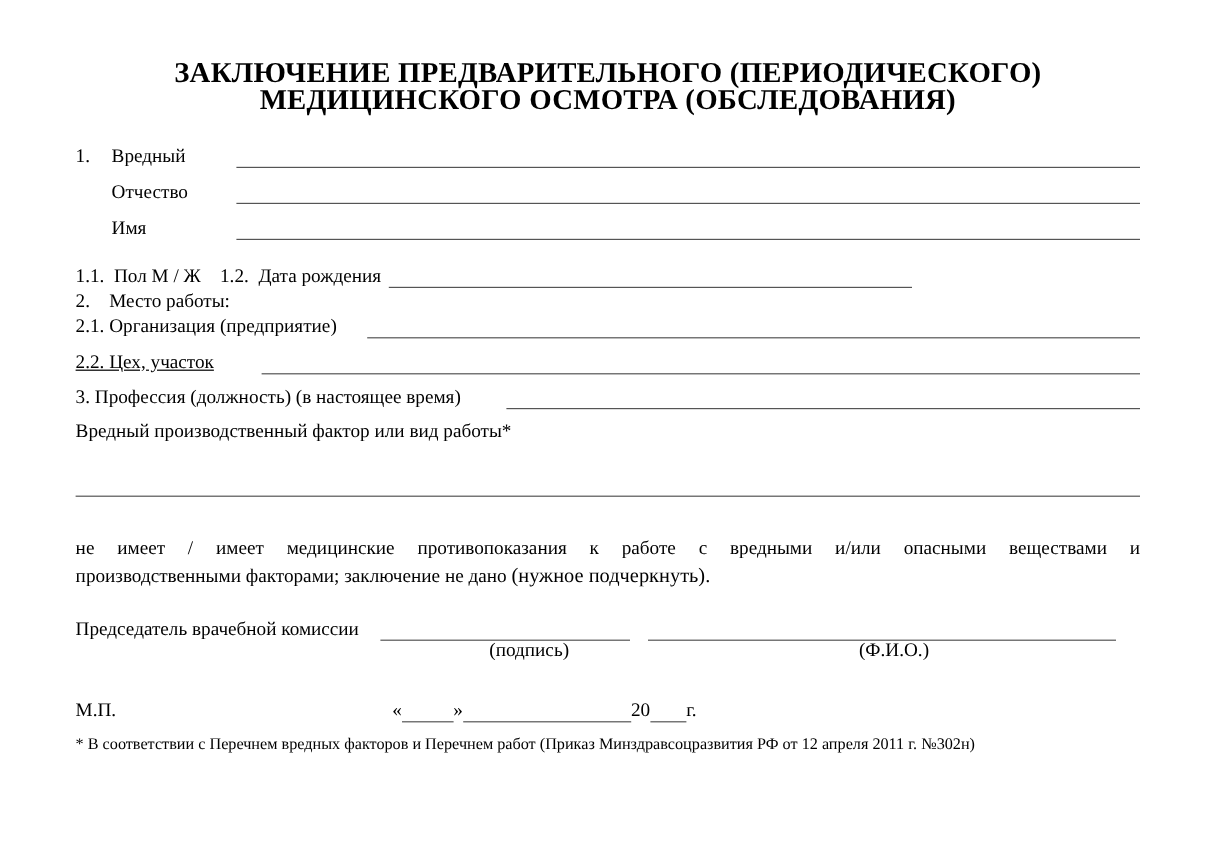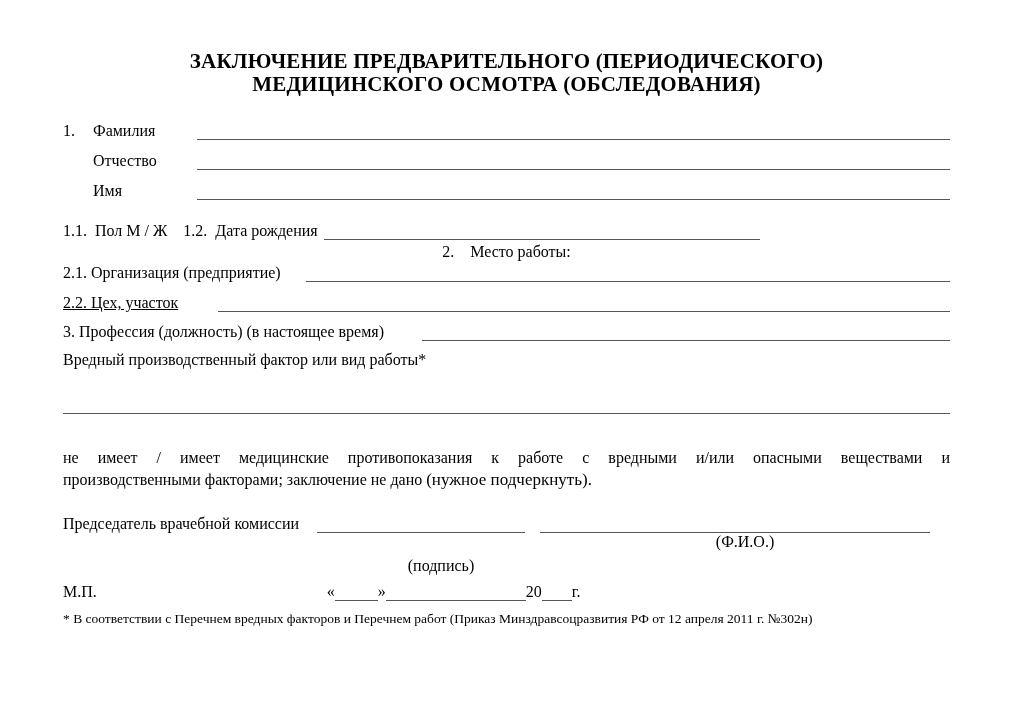--- a/index.html
+++ b/index.html
@@ -13,51 +13,51 @@
     font-size: 16px;
     box-sizing: border-box;
     padding: 0 74px 0 63px;
     overflow: hidden;
   }
   .pre { white-space: pre-wrap; }
   .title {
     padding-top: 50px;
     text-align: center;
     font-weight: bold;
-    font-size: 21px;
+    font-size: 24px;
     line-height: 23px;
     letter-spacing: 0.2px;
   }
   .frow { display: flex; align-items: flex-end; }
   .fline { border-bottom: 1px solid #555; flex: 1 1 auto; min-height: 1px; }
   .num { flex: 0 0 30px; }
   .plabel { flex: 0 0 104px; }
   .h30 { height: 30px; }
   .row-surname { margin-top: 14px; }
   .row-11 { margin-top: 16px; height: 24px; }
   .row-11 .lbl2 { margin-left: 16px; margin-top: 15px; }
   .row-11 .fline { margin-left: 6px; margin-right: 190px; }
-  .row-2 { height: 21px; display: flex; align-items: flex-end; justify-content: center; }
+  .row-2 { height: 21px; display: flex; align-items: flex-end; }
   .row-21 { height: 21px; }
   .row-21 .fline { margin-left: 25px; }
   .row-22 { height: 30px; text-decoration: underline; }
   .row-22 .fline { margin-left: 40px; }
   .row-3 { height: 29px; }
   .row-3 .fline { margin-left: 38px; }
   .row-hazard { height: 28px; display: flex; align-items: flex-end; }
   .hr-line { margin-top: 44px; border-bottom: 1px solid #555; }
   .para4 { margin-top: 33px; line-height: 22px; }
   .justify { text-align: justify; text-align-last: justify; }
   .small-note { font-size: 17px; }
   .sig-row { margin-top: 18px; height: 24px; }
   .sig-line1 { border-bottom: 1px solid #555; flex: 0 0 208px; margin-left: 18px; }
   .sig-line2 { border-bottom: 1px solid #555; flex: 1 1 auto; margin-left: 15px; margin-right: 20px; }
   .cap-row { display: flex; height: 20px; align-items: flex-start; }
   .cap-sp1 { flex: 0 0 274px; }
-  .cap1 { flex: 0 0 208px; text-align: center; margin-top: 24px; }
+  .cap1 { flex: 0 0 208px; text-align: center; }
   .cap-sp2 { flex: 0 0 15px; }
   .cap2 { flex: 1 1 auto; margin-right: 20px; text-align: center; }
   .mp-row { margin-top: 24px; height: 24px; }
   .date-group { display: flex; align-items: flex-end; margin-left: 230px; }
   .dline { border-bottom: 1px solid #555; min-height: 1px; }
   .dline-day { width: 43px; }
   .dline-month { width: 140px; }
   .dline-year { width: 30px; }
   .footnote { margin-top: 10px; font-size: 13.5px; }
 </style>
@@ -66,21 +66,21 @@
 
 <div class="page">
 
   <div class="title">
     <div>ЗАКЛЮЧЕНИЕ ПРЕДВАРИТЕЛЬНОГО (ПЕРИОДИЧЕСКОГО)</div>
     <div>МЕДИЦИНСКОГО ОСМОТРА (ОБСЛЕДОВАНИЯ)</div>
   </div>
 
   <div class="frow h30 row-surname">
     <span class="num">1.</span>
-    <span class="plabel">Фамилия</span>
+    <span class="plabel">Вредный</span>
     <span class="fline"></span>
   </div>
 
   <div class="frow h30">
     <span class="num"></span>
     <span class="plabel">Отчество</span>
     <span class="fline"></span>
   </div>
 
   <div class="frow h30">

